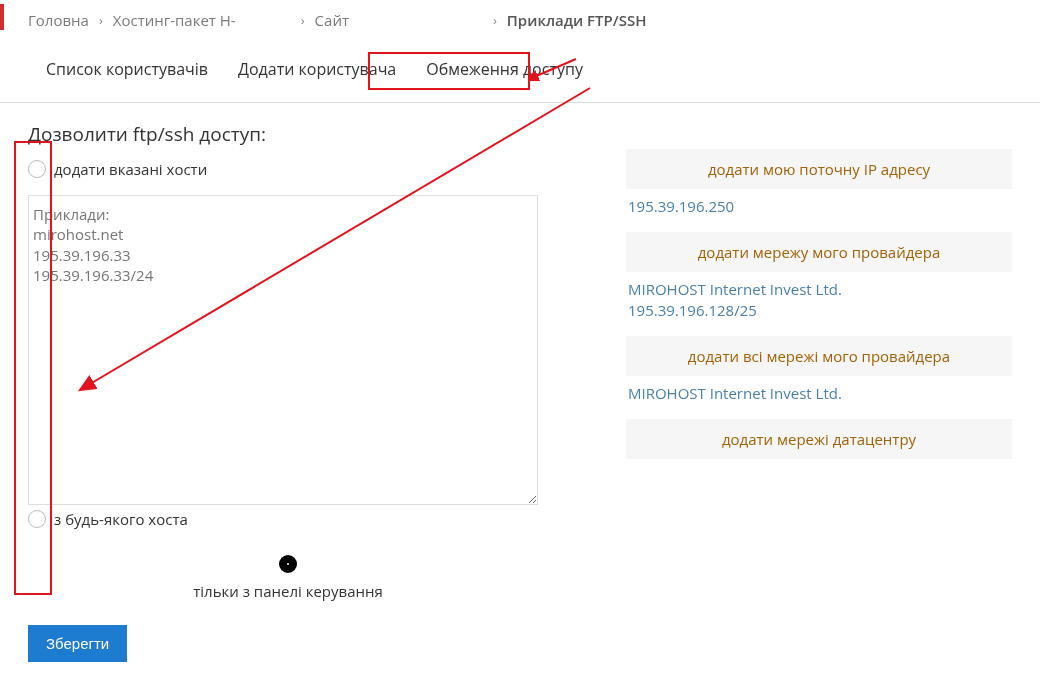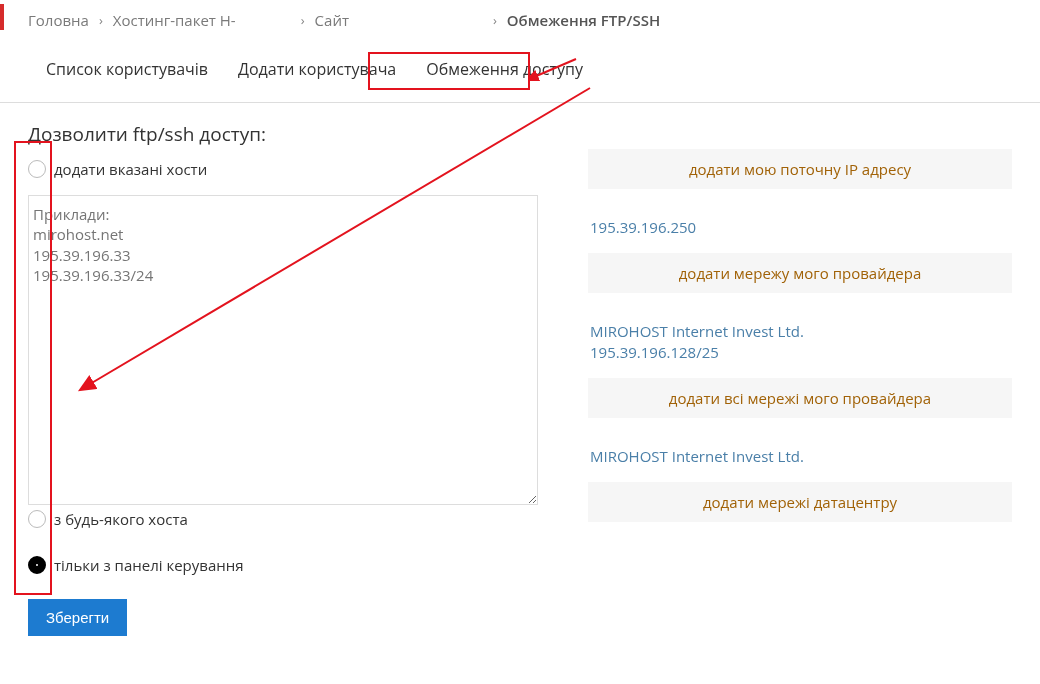--- a/index.html
+++ b/index.html
@@ -61,21 +61,21 @@
     position: absolute;
     border: 2px solid #e3131e;
     left: 368px; top: 52px;
     width: 162px; height: 38px;
     pointer-events: none;
   }
 
   .content {
     display: flex;
     padding: 12px 28px 20px 28px;
-    gap: 40px;
+    gap: 78px;
     position: relative;
   }
   .left-col { flex: 0 0 520px; position: relative; }
   .right-col { flex: 1; padding-top: 34px; }
 
   .section-title {
     font-size: 19px;
     color: #333;
     margin: 6px 0 12px 0;
     font-weight: 400;
@@ -126,21 +126,20 @@
     font-size: 15px;
     text-align: center;
     padding: 10px 12px;
     cursor: pointer;
   }
   .add-detail {
     color: #4a7fa8;
     font-size: 15px;
     padding: 7px 2px 0 2px;
     line-height: 1.35;
-    margin-top: 21px;
   }
 
   .save-btn {
     background: #1d7bd0;
     color: #fff;
     border: none;
     padding: 10px 18px;
     font-size: 15px;
     cursor: pointer;
     margin-top: 14px;
@@ -167,21 +166,21 @@
   <a href="#">Головна</a>
   <span class="sep">›</span>
   <a href="#">
     <span>Хостинг-пакет H-</span><span class="blur"></span>
   </a>
   <span class="sep">›</span>
   <a href="#">
     <span>Сайт</span> <span class="blur2"></span>
   </a>
   <span class="sep">›</span>
-  <span class="current">Обмеження FTP/SSH</span>
+  <span class="current">Приклади FTP/SSH</span>
 </div>
 
 <div class="tabs">
   <div class="tab">Список користувачів</div>
   <div class="tab">Додати користувача</div>
   <div class="tab">Обмеження доступу</div>
 </div>
 <div class="tab-highlight"></div>
 
 <svg class="arrow" style="left:528px; top:55px;" width="50" height="32">
@@ -205,21 +204,21 @@
     <textarea class="hosts-textarea" placeholder="Приклади:
 mirohost.net
 195.39.196.33
 195.39.196.33/24" style=""></textarea>
 
     <div class="radio-row" style="margin-top:0;">
       <span class="radio"></span>
       <span>з будь-якого хоста</span>
     </div>
 
-    <div class="radio-row" style="margin-top:26px;">
+    <div class="radio-row" style="margin-top:26px;flex-direction:column;">
       <span class="radio checked"></span>
       <span>тільки з панелі керування</span>
     </div>
 
     <button class="save-btn">Зберегти</button>
   </div>
 
   <div class="right-col">
     <div class="add-block">
       <div class="add-header">додати мою поточну IP адресу</div>

